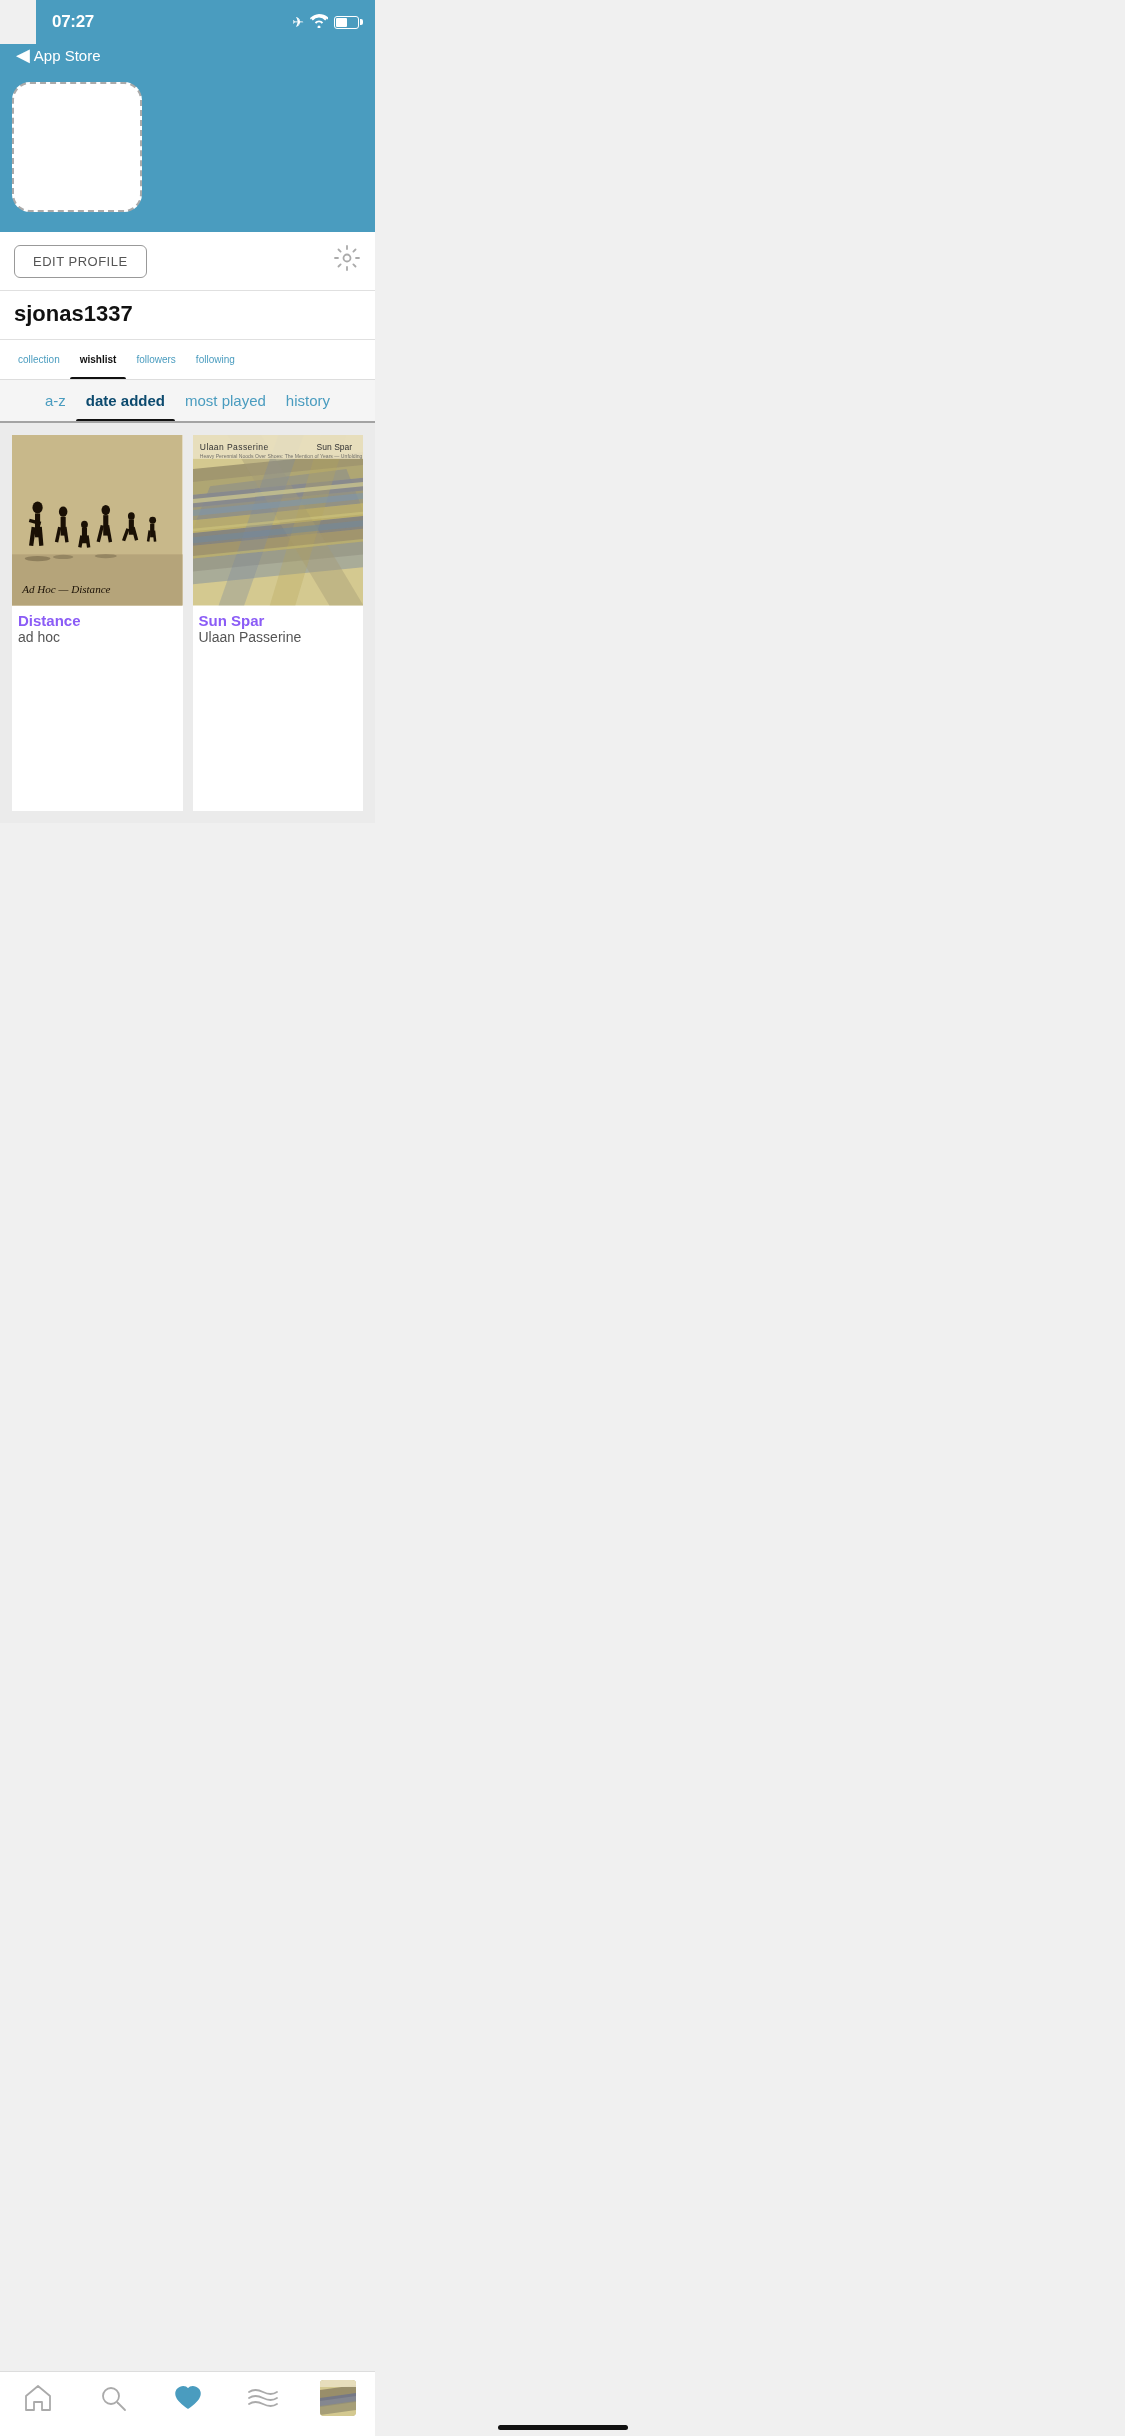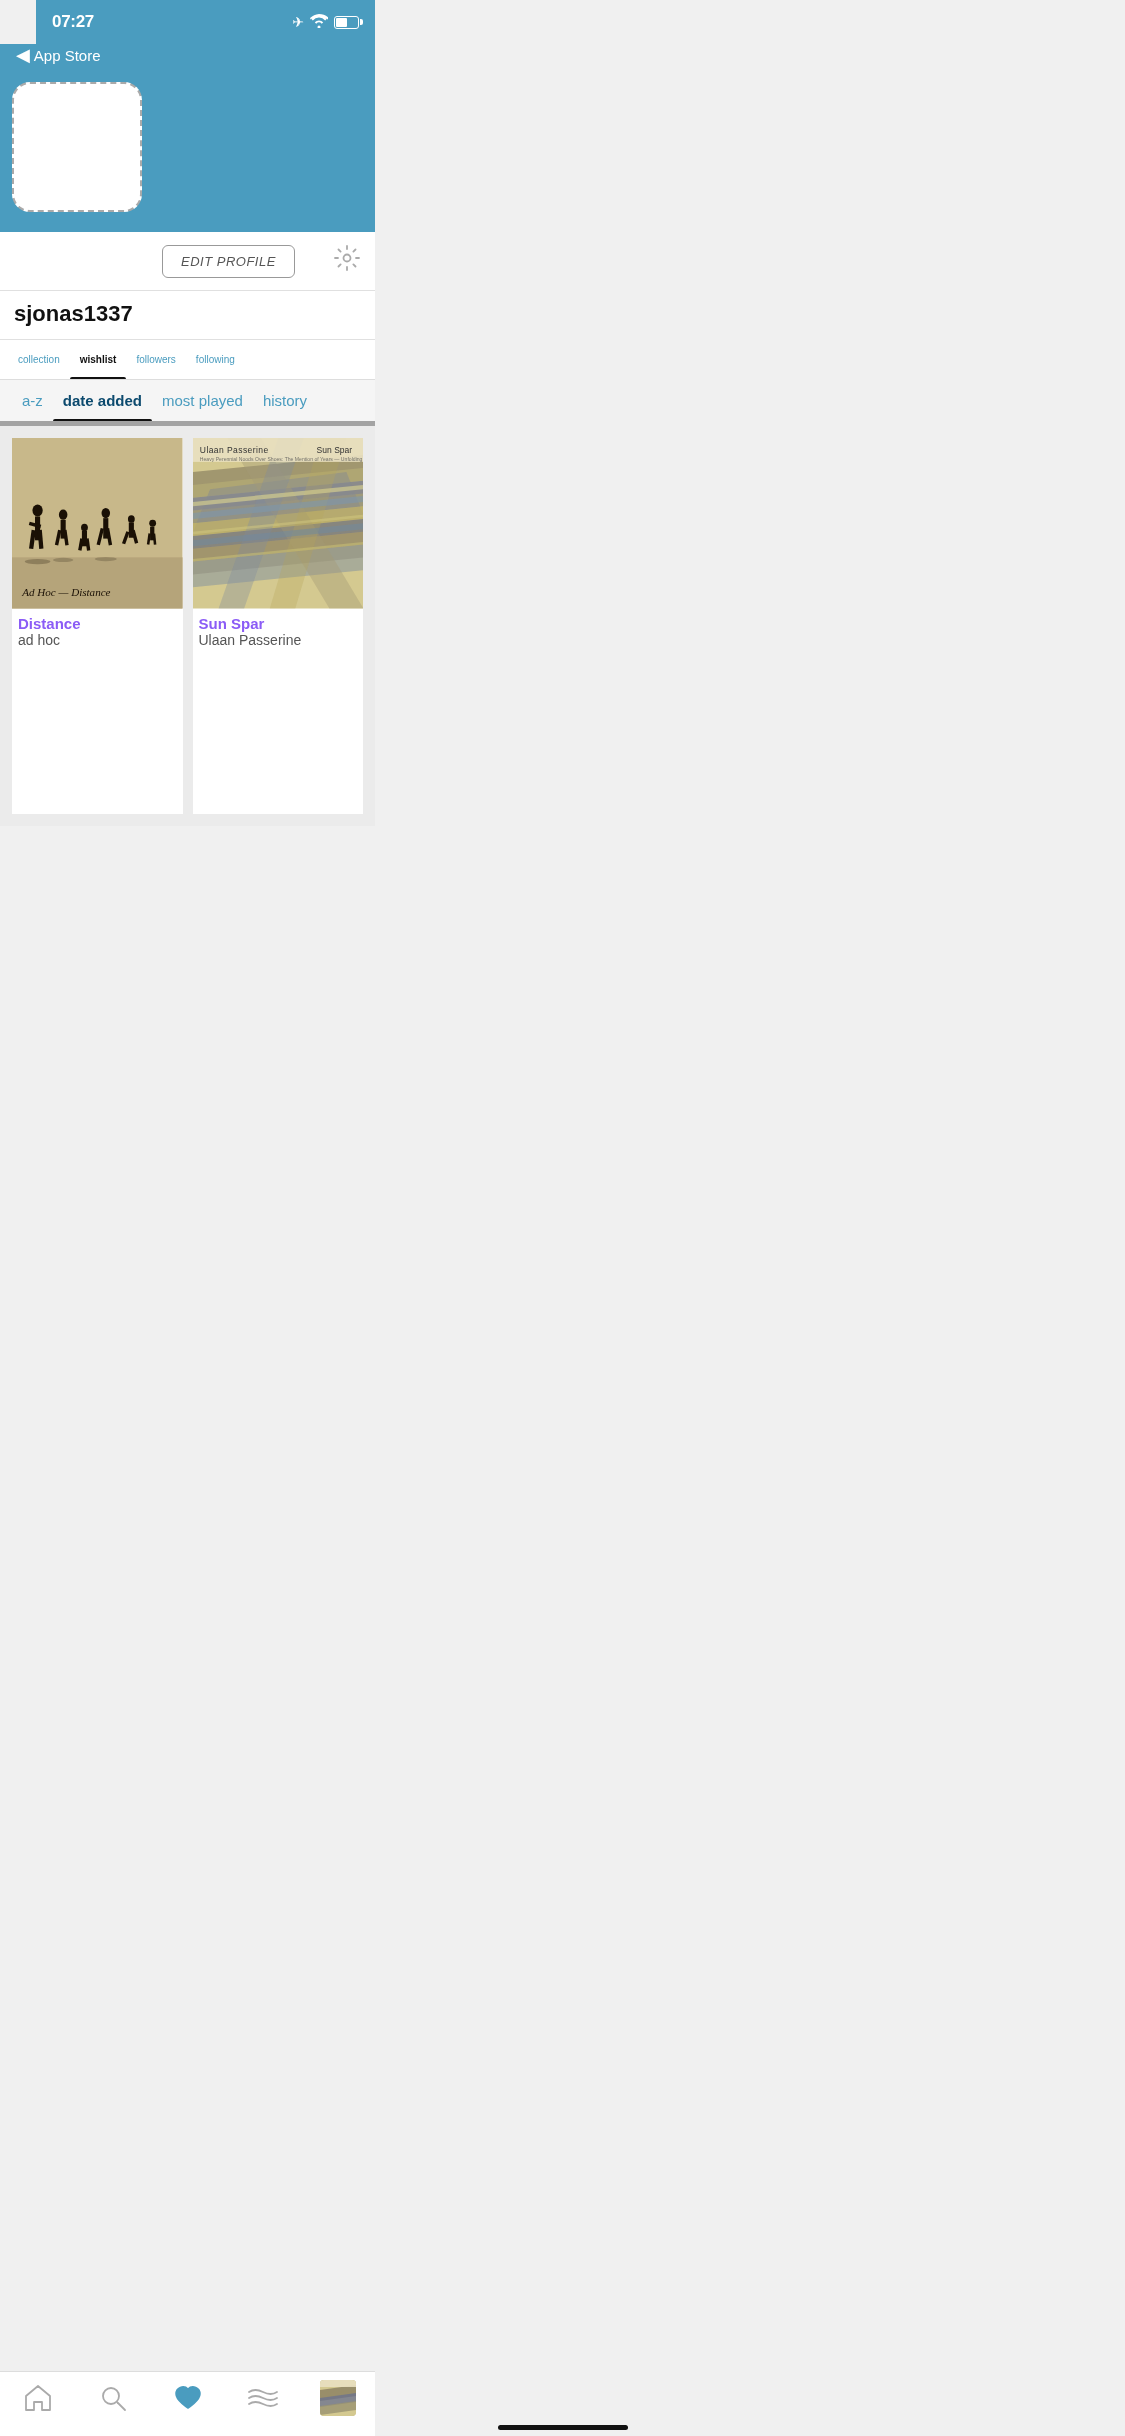--- a/index.html
+++ b/index.html
@@ -105,32 +105,30 @@
     
     .profile-info-bar {
       background: white;
       padding: 12px 14px;
       display: flex;
       align-items: center;
       justify-content: space-between;
       border-bottom: 1px solid #e0e0e0;
     }
     .edit-profile-btn {
-      margin-left: 148px;
       border: 1.5px solid #999;
       background: white;
       border-radius: 6px;
       padding: 8px 18px;
       font-size: 13px;
       font-weight: 500;
       color: #555;
       letter-spacing: 0.5px;
       text-transform: uppercase;
       cursor: pointer;
-      font-style: italic;
     }
     .settings-icon-btn {
       background: none;
       border: none;
       cursor: pointer;
       color: #999;
       font-size: 24px;
     }
 
     
@@ -174,22 +172,23 @@
       height: 2.5px;
       background: #111;
       border-radius: 2px 2px 0 0;
     }
 
     
     .sub-tabs {
       background: #f5f5f5;
       display: flex;
       align-items: center;
-      border-bottom: 5px solid #a3a3a3;
+      border-bottom: 2px solid #a3a3a3;
       padding: 0 12px;
+      justify-content: center;
     }
     .sub-tab {
       padding: 12px 10px;
       font-size: 15px;
       color: #4a9cbf;
       cursor: pointer;
       position: relative;
       white-space: nowrap;
     }
     .sub-tab.active {

